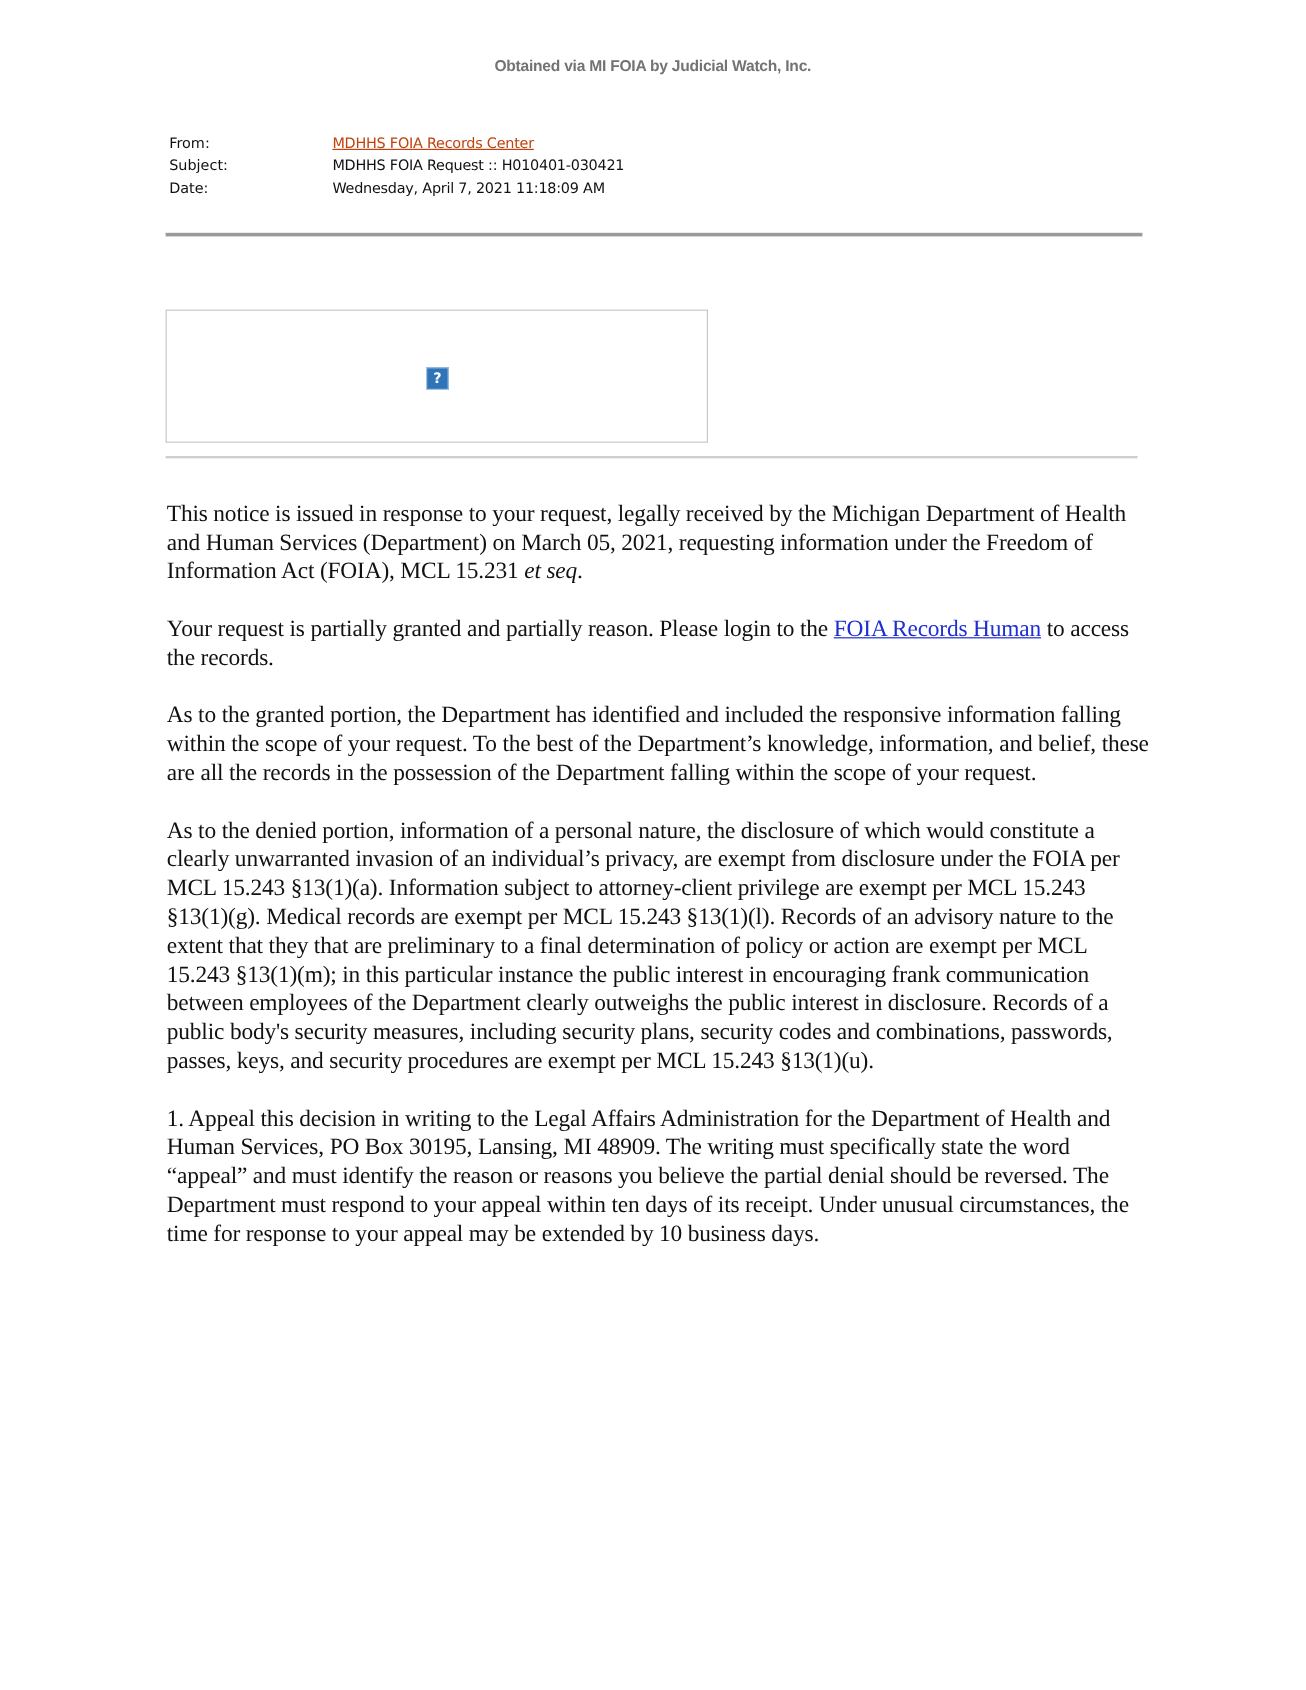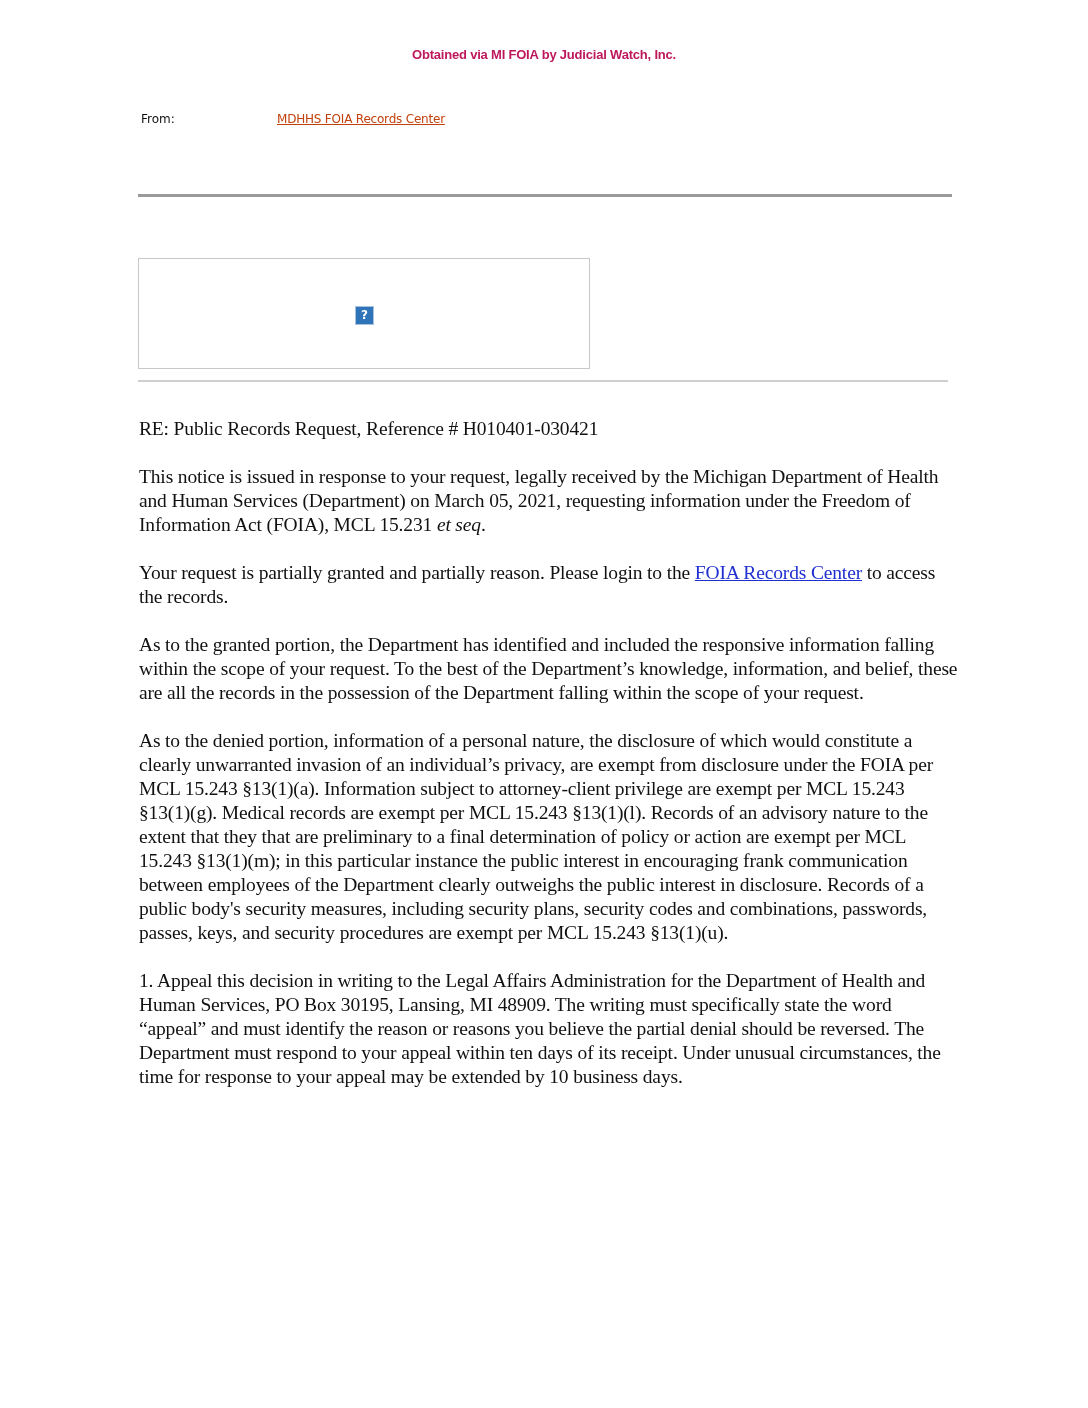--- a/index.html
+++ b/index.html
@@ -1,20 +1,20 @@
 <!DOCTYPE html>
 <html><head>
   <meta charset="utf-8">
   <style>
     html, body { margin: 0; padding: 0; background: #ffffff; }
     body { width: 1088px; height: 1408px; position: relative; overflow: hidden; }
     .watermark {
       position: absolute; top: 47px; left: 0; width: 1088px; text-align: center;
       font-family: "Liberation Sans", sans-serif; font-size: 13px; font-weight: bold;
-      color: #be185d; letter-spacing: -0.2px;
+      color: #737373; letter-spacing: -0.2px;
     }
     .headers {
       position: absolute; top: 110px; left: 141px;
       font-family: "DejaVu Sans", sans-serif; font-size: 12px; color: #111;
     }
     .hrow { display: flex; height: 19px; line-height: 19px; }
     .hlabel { width: 136px; font-weight: normal; }
     .hval a, a.lnk { color: #c2410c; text-decoration: underline; }
     .hval { letter-spacing: -0.2px; }
     .rule1 {
@@ -46,30 +46,37 @@
 </head>
 <body>
 
 <div class="watermark">Obtained via MI FOIA by Judicial Watch, Inc.</div>
 
 <div class="headers">
   <div class="hrow">
     <span class="hlabel">From:</span>
     <span class="hval"><a href="#">MDHHS FOIA Records Center</a></span>
   </div>
+  <div class="hrow">
+    <span class="hlabel">Subject:</span>
+    <span class="hval">MDHHS FOIA Request :: H010401-030421</span>
+  </div>
+  <div class="hrow">
+    <span class="hlabel">Date:</span>
+    <span class="hval">Wednesday, April 7, 2021 11:18:09 AM</span>
+  </div>
 </div>
 
 <div class="rule1"></div>
 
 <div class="imgbox">
   <div class="broken-img">?</div>
 </div>
 
 <div class="rule2"></div>
 
 <div class="body-text">
-  <p>RE: Public Records Request, Reference # H010401-030421</p>
   <p><span>This notice is issued in response to your request, legally received by the Michigan Department of Health and Human Services (Department) on March 05, 2021, requesting information under the Freedom of Information Act (FOIA), MCL 15.231 </span><i>et seq</i><span>.</span></p>
-  <p><span>Your request is partially granted and partially reason. Please login to the </span><a href="#">FOIA Records Center</a><span> to access the records.</span></p>
+  <p><span>Your request is partially granted and partially reason. Please login to the </span><a href="#">FOIA Records Human</a><span> to access the records.</span></p>
   <p>As to the granted portion, the Department has identified and included the responsive information falling within the scope of your request. To the best of the Department’s knowledge, information, and belief, these are all the records in the possession of the Department falling within the scope of your request.</p>
   <p>As to the denied portion, information of a personal nature, the disclosure of which would constitute a clearly unwarranted invasion of an individual’s privacy, are exempt from disclosure under the FOIA per MCL 15.243 §13(1)(a). Information subject to attorney-client privilege are exempt per MCL 15.243 §13(1)(g). Medical records are exempt per MCL 15.243 §13(1)(l). Records of an advisory nature to the extent that they that are preliminary to a final determination of policy or action are exempt per MCL 15.243 §13(1)(m); in this particular instance the public interest in encouraging frank communication between employees of the Department clearly outweighs the public interest in disclosure. Records of a public body's security measures, including security plans, security codes and combinations, passwords, passes, keys, and security procedures are exempt per MCL 15.243 §13(1)(u).</p>
   <p>1. Appeal this decision in writing to the Legal Affairs Administration for the Department of Health and Human Services, PO Box 30195, Lansing, MI 48909. The writing must specifically state the word “appeal” and must identify the reason or reasons you believe the partial denial should be reversed. The Department must respond to your appeal within ten days of its receipt. Under unusual circumstances, the time for response to your appeal may be extended by 10 business days.</p>
 </div>
 
 </body></html>

